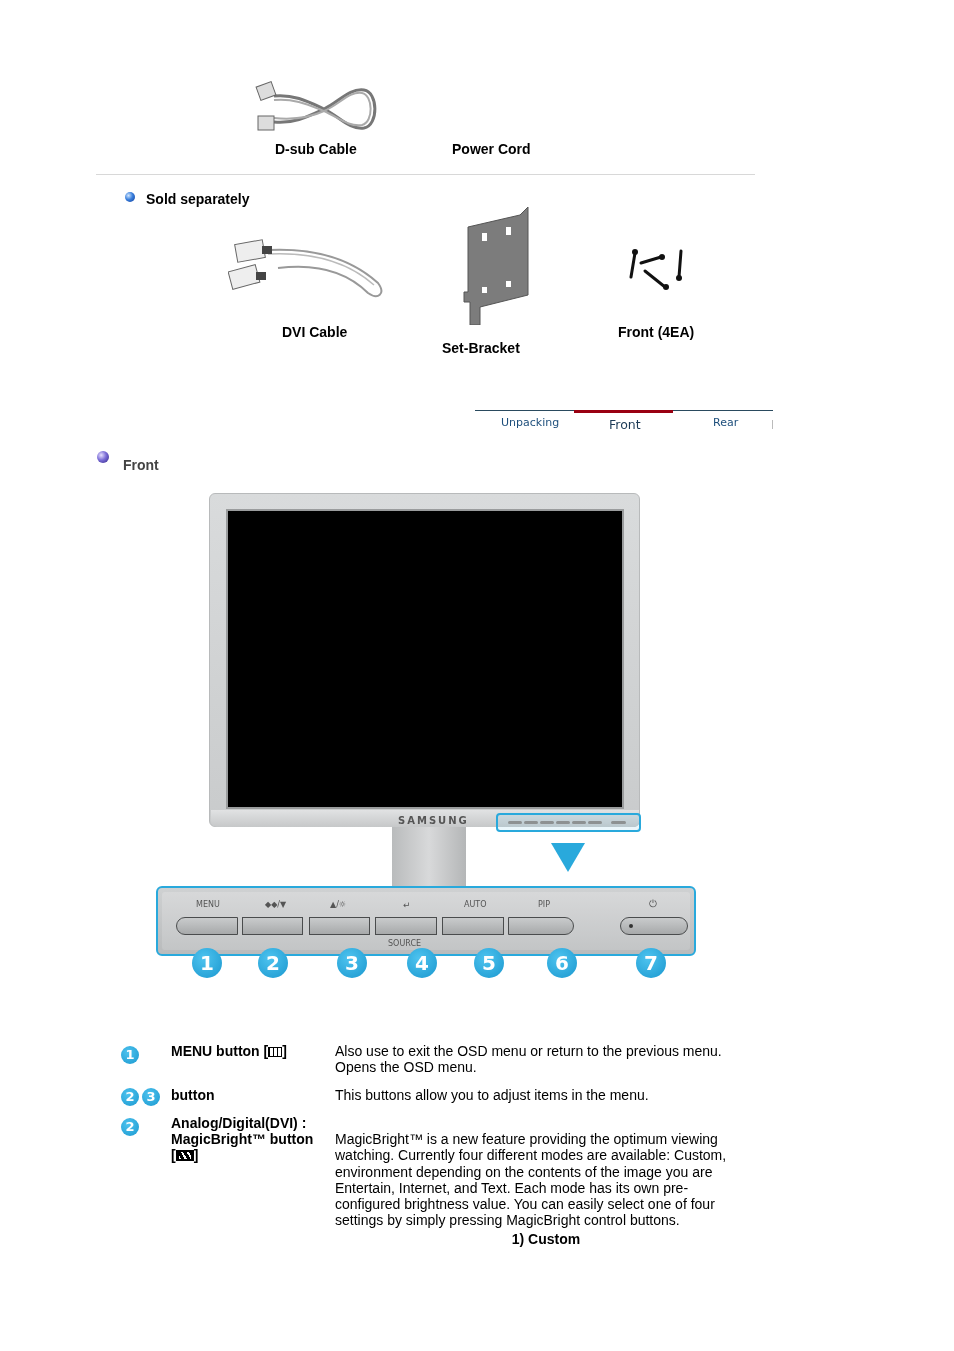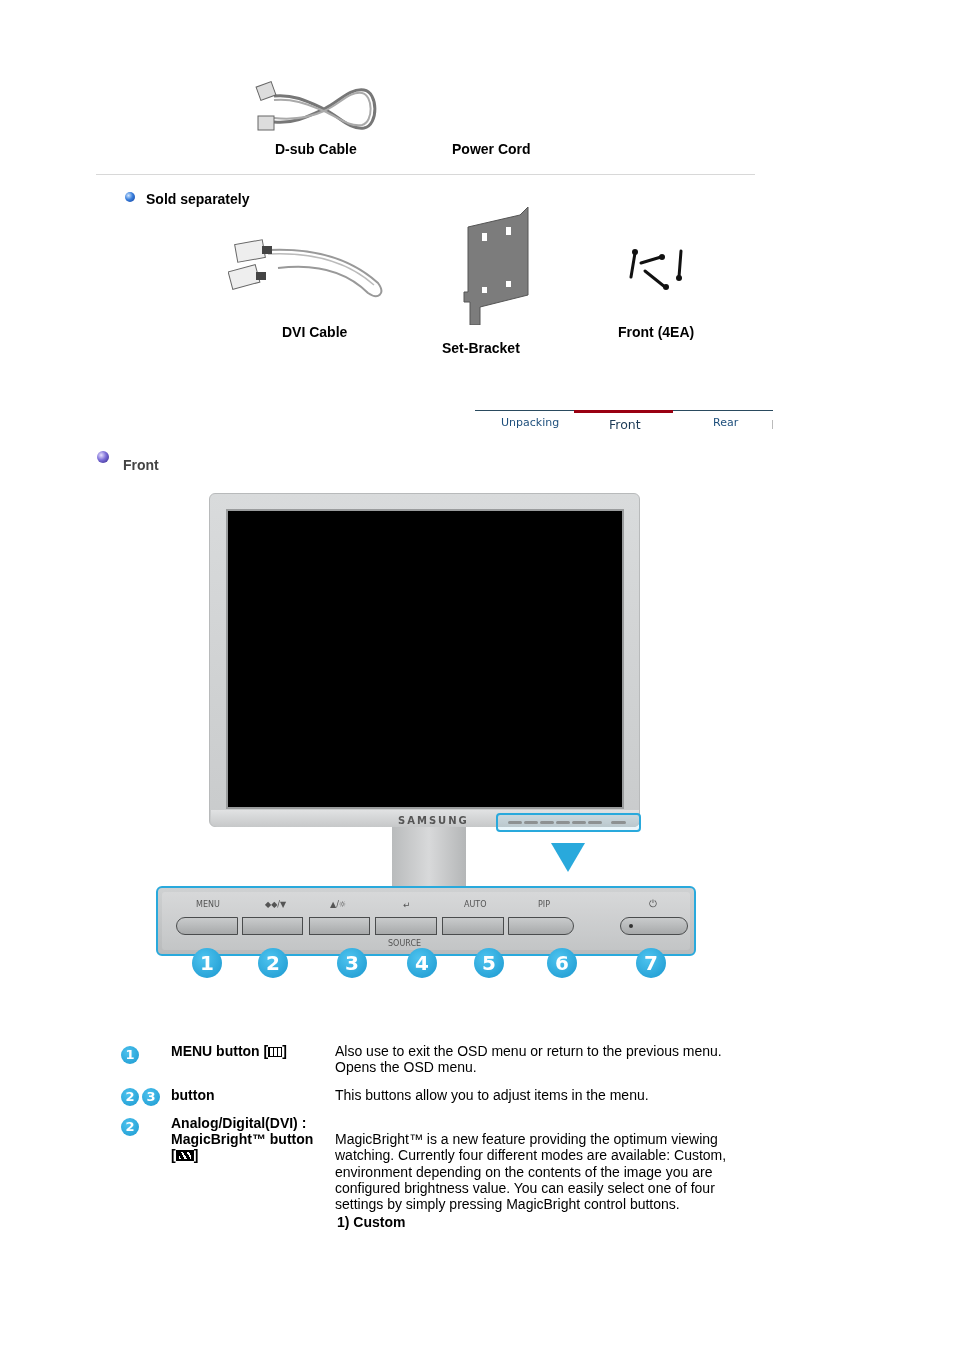--- a/index.html
+++ b/index.html
@@ -208,16 +208,17 @@
 <div class="num-badge small-badge" style="left:121px;top:1118px;">2</div>
 <div class="desc-row desc-label" style="left:171px;top:1115px;width:160px;">
   <div>Analog/Digital(DVI) :</div>
   <div>MagicBright™ button</div>
   <div><span>[</span><span class="mb-glyph"></span><span>]</span></div>
 </div>
 <div class="desc-row desc-text" style="left:335px;top:1131px;width:420px;">
   <div>MagicBright™ is a new feature providing the optimum viewing</div>
   <div>watching. Currently four different modes are available: Custom,</div>
   <div>environment depending on the contents of the image you are</div>
+  <div>Entertain, Internet, and Text. Each mode has its own pre-</div>
   <div>configured brightness value. You can easily select one of four</div>
   <div>settings by simply pressing MagicBright control buttons.</div>
-  <div style="font-weight:bold;margin-top:2px;padding-left:2px;">1) Custom</div>
+  <div style="font-weight:bold;margin-top:2px;padding-left:2px;text-align:center;">1) Custom</div>
 </div>
 
 </body></html>

